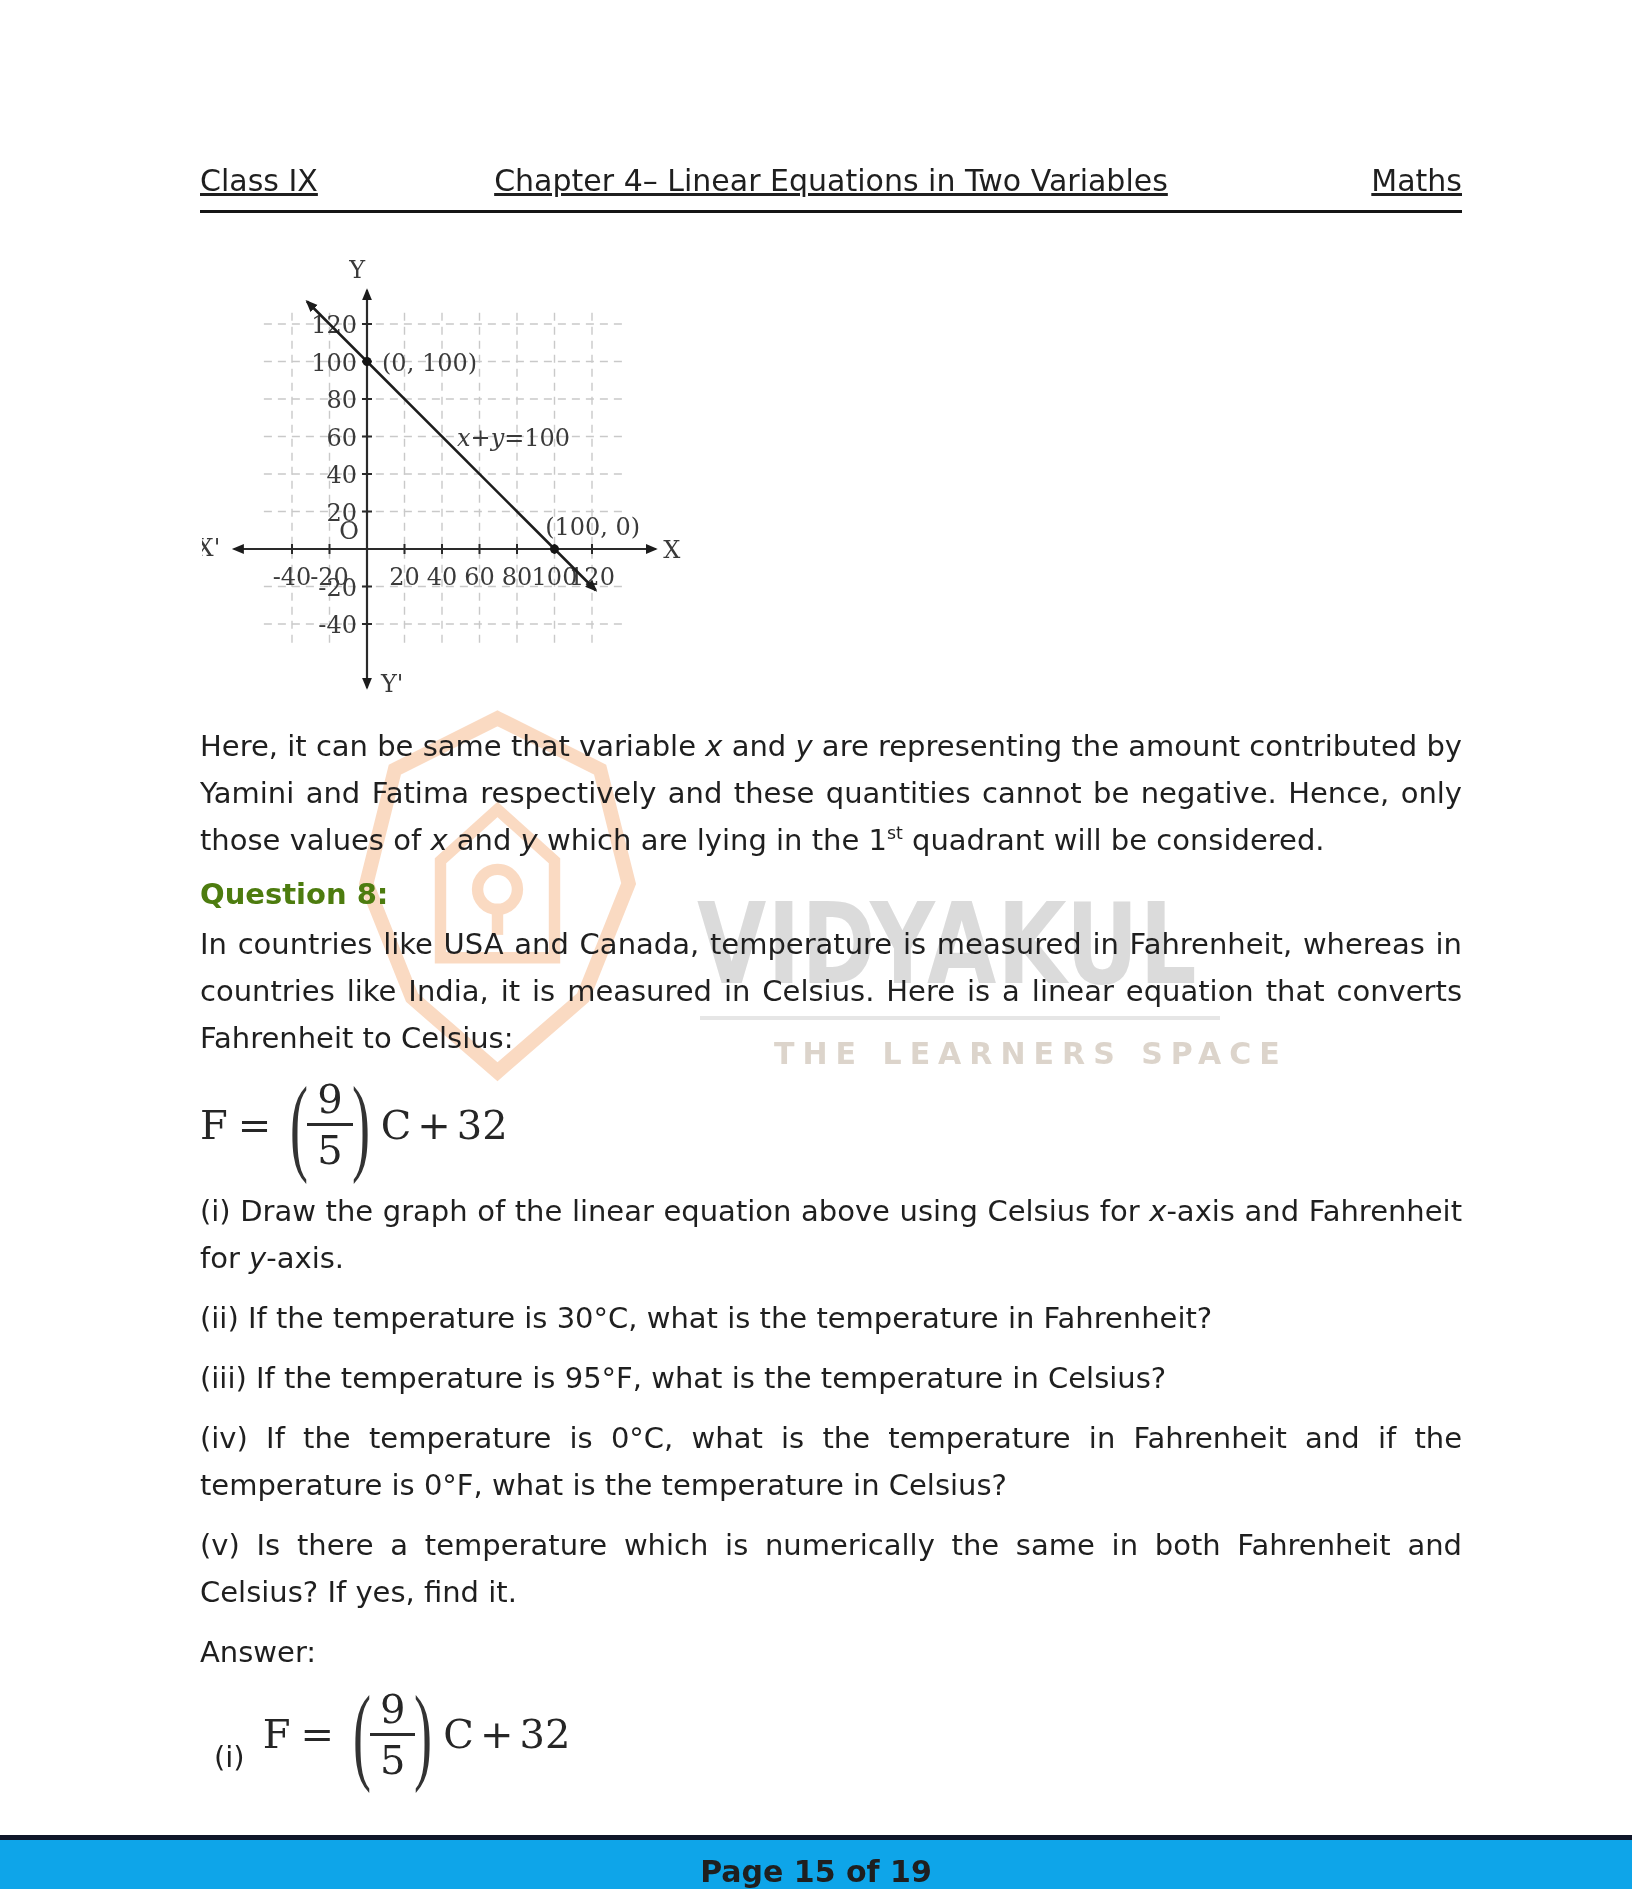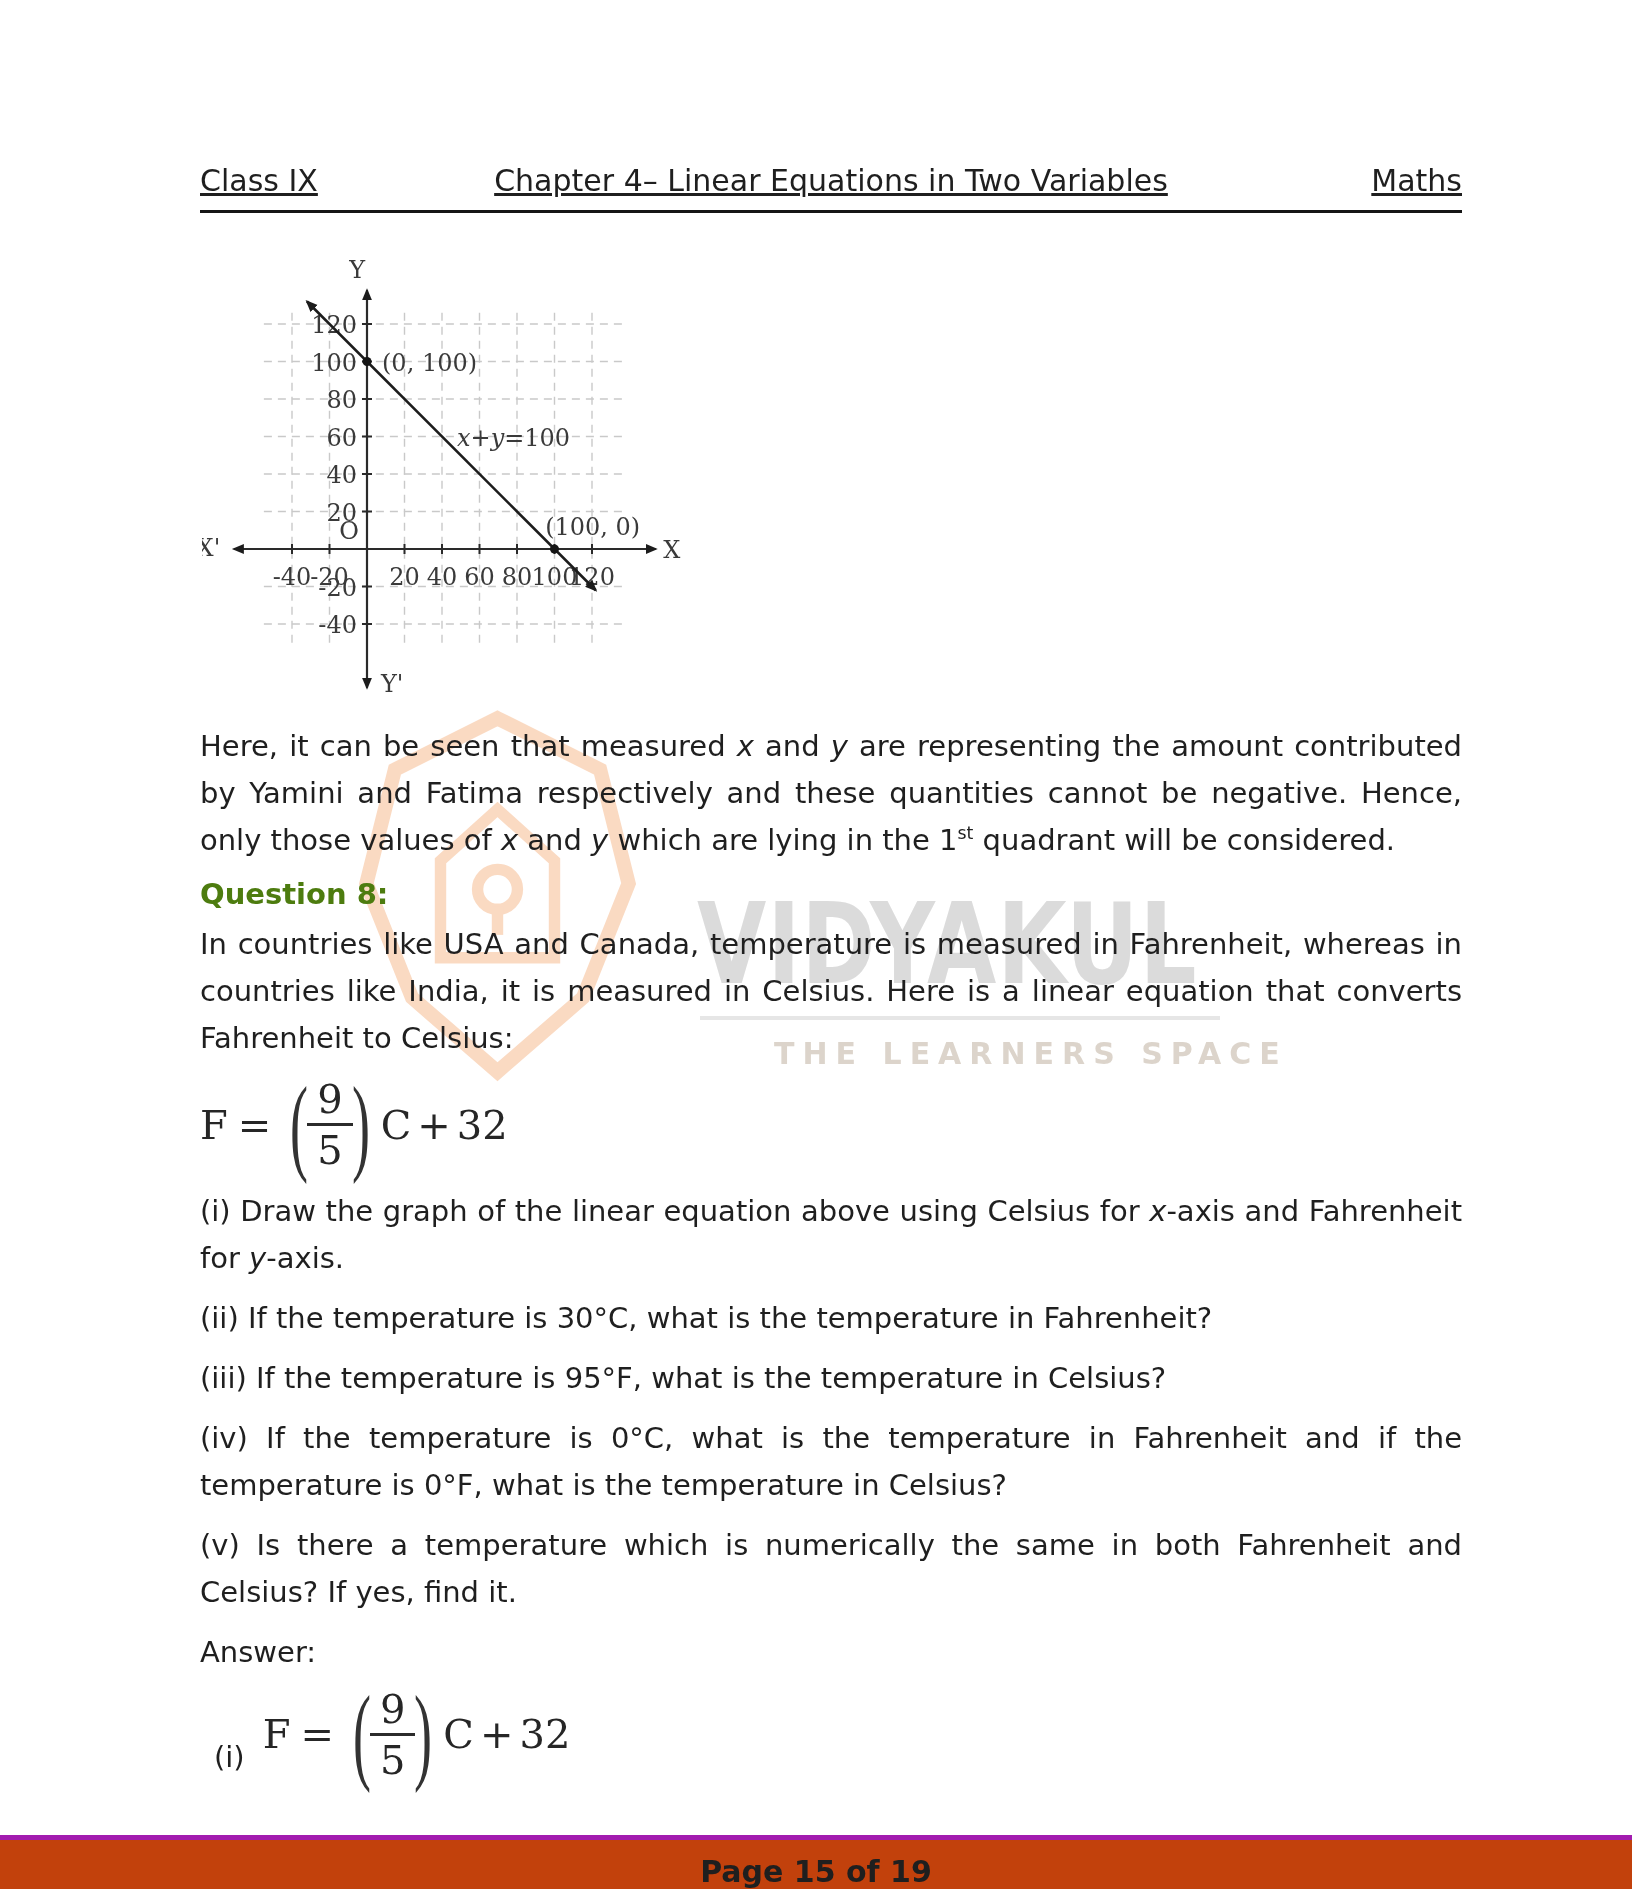--- a/index.html
+++ b/index.html
@@ -66,21 +66,21 @@
   .f-num { padding:0 10px 3px 10px; border-bottom:3px solid #2b2b2b; line-height:1.05; }
   .f-den { padding-top:3px; line-height:1.05; }
   .f-lhs { margin-right:10px; } .f-eq { margin-right:10px; }
   .f-var { margin-left:2px; } .f-op { margin:0 6px; }
 
   .answer-row { display:flex; align-items:flex-end; gap:18px; margin-left:14px; }
   .answer-row .formula { margin:0; }
   .ans-i { font-size:29px; padding-bottom:10px; }
 
   
-  .footer { position:absolute; left:0; right:0; top:1835px; border-top:5px solid #a21caf; z-index:2; background:#c2410c; }
+  .footer { position:absolute; left:0; right:0; top:1835px; border-top:5px solid #0f172a; z-index:2; background:#0ea5e9; }
   .footer-text { text-align:center; font-size:30px; font-weight:bold; padding-top:14px; }
 </style>
 </head>
 <body>
 
 <div class="watermark">
   <svg class="wm-logo" viewBox="0 0 100 132">
     <path d="M50 4 L86 22 L96 62 L80 102 L50 128 L20 102 L4 62 L14 22 Z" fill="none" stroke="#f0904a" stroke-width="5"></path>
     <path d="M50 36 L70 54 L70 88 L30 88 L30 54 Z" fill="none" stroke="#f0904a" stroke-width="4"></path>
     <circle cx="50" cy="64" r="7" fill="none" stroke="#f0904a" stroke-width="4"></circle>
@@ -163,21 +163,21 @@
         <text x="179" y="462.75" class="glabel">Y'</text>
         <line x1="105" y1="72.5" x2="393.75" y2="361.25" class="dline" marker-start="url(#arw)" marker-end="url(#arw)"></line>
         <text x="255" y="216.875" class="glabel"><tspan font-style="italic">x+y</tspan><tspan>=100</tspan></text>
         <circle cx="165" cy="132.5" r="4.5" class="dot"></circle>
         <circle cx="352.5" cy="320" r="4.5" class="dot"></circle>
         <text x="180" y="141.5" class="glabel">(0, 100)</text>
         <text x="343.125" y="306" class="glabel">(100, 0)</text>
       </svg>
   </figure>
 
-  <p class="body"><span>Here, it can be seen that measured </span><i>x</i><span> and </span><i>y</i><span> are representing the amount contributed by Yamini and Fatima respectively and these quantities cannot be negative. Hence, only those values of </span><i>x</i><span> and </span><i>y</i><span> which are lying in the 1</span><sup>st</sup><span> quadrant will be considered.</span></p>
+  <p class="body"><span>Here, it can be same that variable </span><i>x</i><span> and </span><i>y</i><span> are representing the amount contributed by Yamini and Fatima respectively and these quantities cannot be negative. Hence, only those values of </span><i>x</i><span> and </span><i>y</i><span> which are lying in the 1</span><sup>st</sup><span> quadrant will be considered.</span></p>
 
   <h3 class="qhead">Question 8:</h3>
 
   <p class="body"><span>In countries like USA and Canada, temperature is measured in Fahrenheit, whereas in countries like India, it is measured in Celsius. Here is a linear equation that converts Fahrenheit to Celsius:</span></p>
 
   <div class="formula">
     <span class="f-lhs">F</span>
     <span class="f-eq">=</span>
     <span class="f-paren f-lparen">(</span>
     <span class="f-frac">

